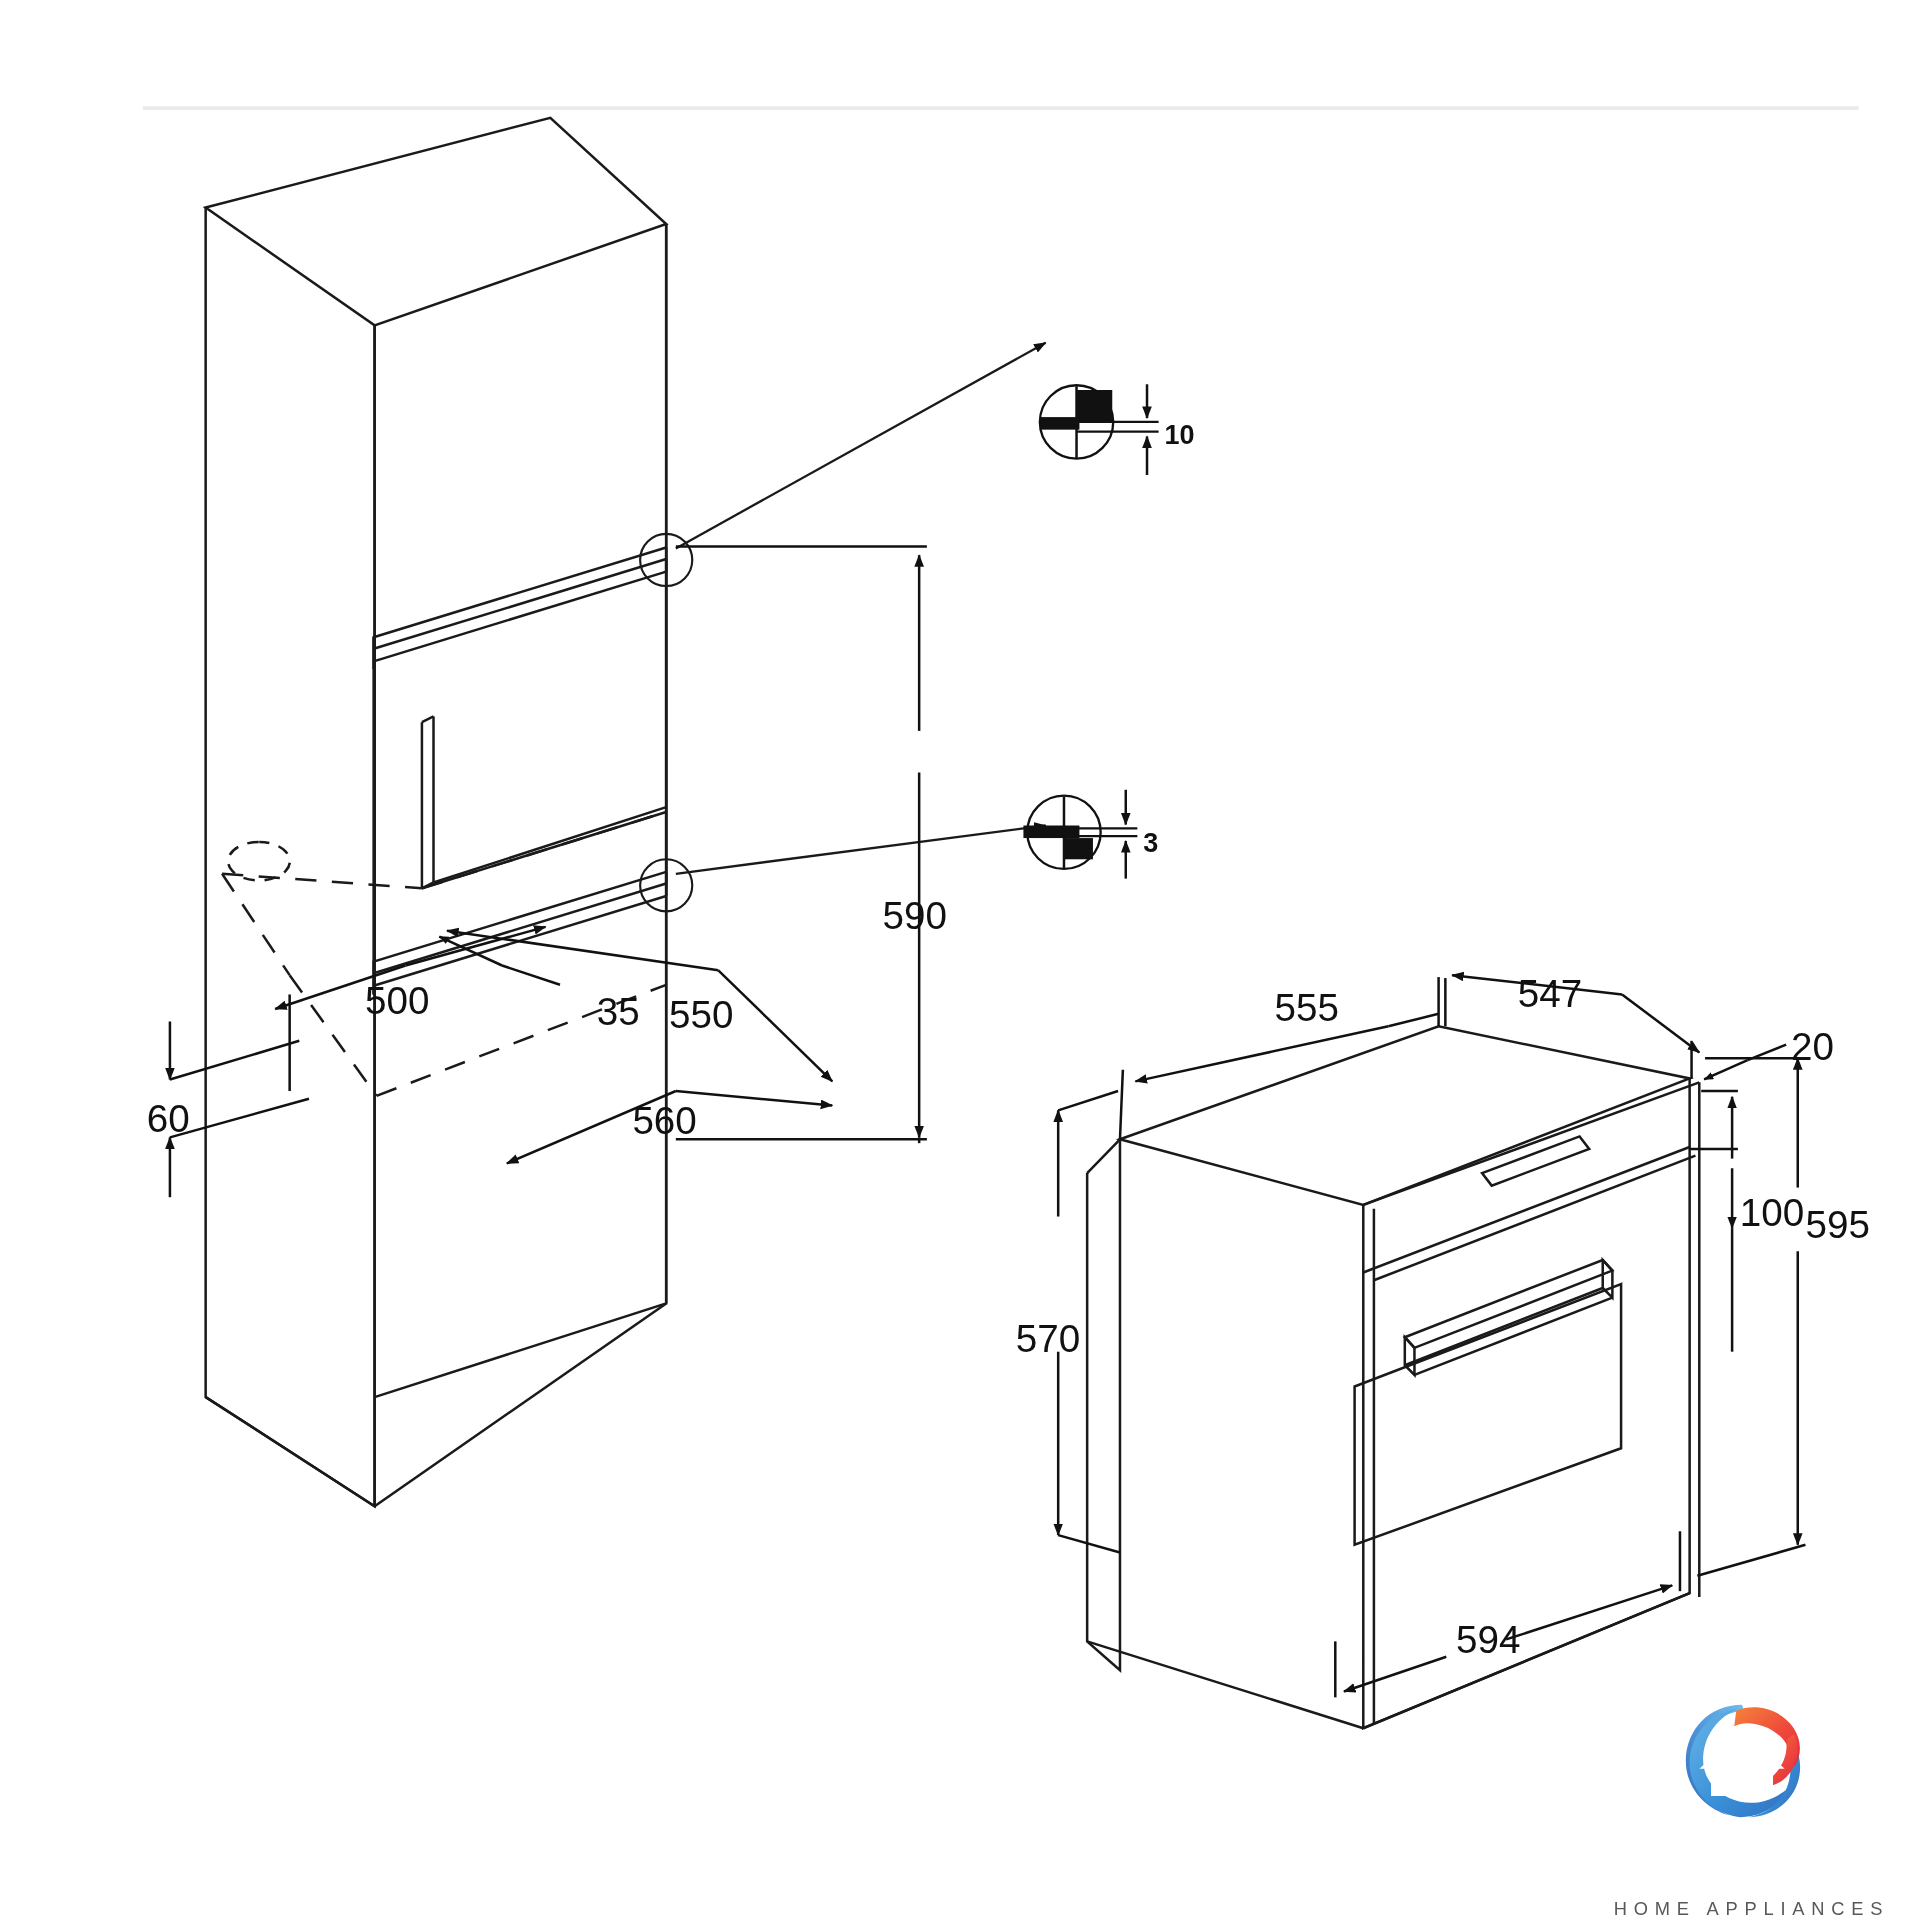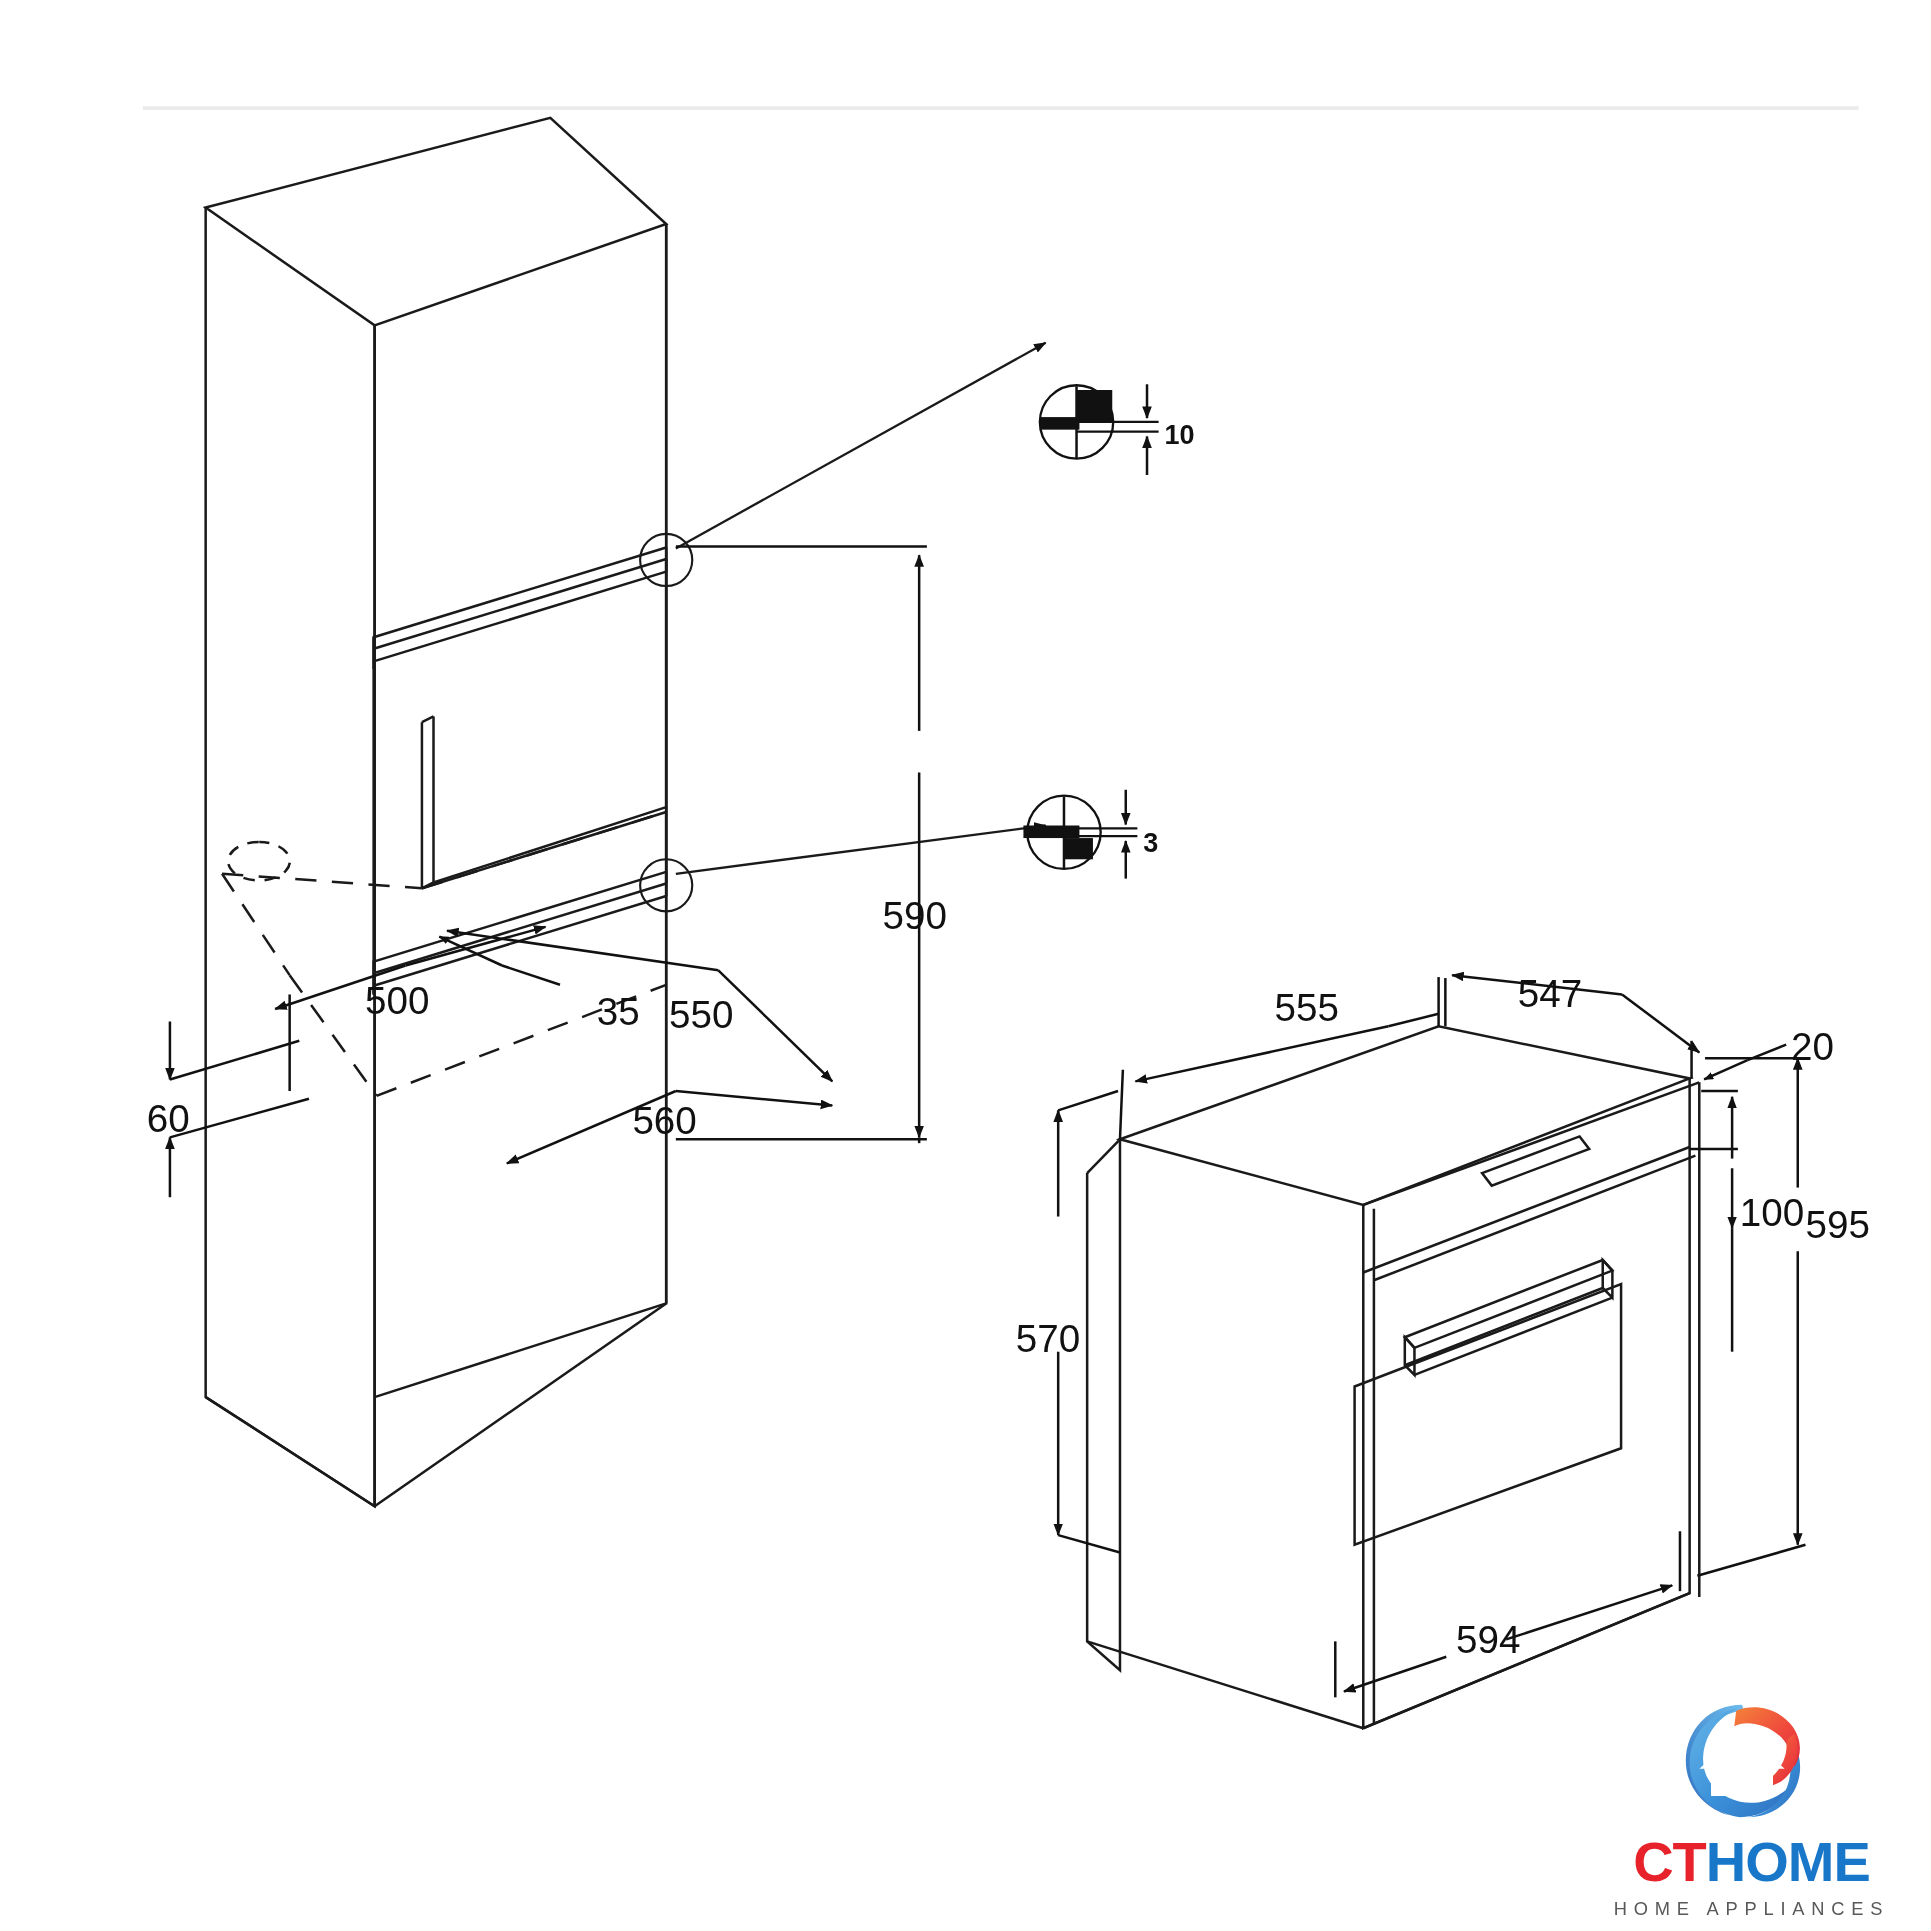--- a/index.html
+++ b/index.html
@@ -306,20 +306,17 @@
       <path d="M64,6 C30,6 6,32 6,64 C6,90 24,112 50,120 C28,108 16,88 16,66 C16,36 38,14 66,12 Z" fill="url(#gblue2)"></path>
       <path d="M60,10 C30,14 10,38 10,66 C10,94 32,118 62,122 C86,122 106,108 116,88 C100,104 80,110 62,106 C36,100 22,80 24,58 C26,36 40,18 60,10 Z" fill="url(#gblue)"></path>
 
       <path d="M96,24 C114,36 124,52 124,70 C124,100 100,122 70,122 C96,118 114,98 114,72 C114,52 108,36 96,24 Z" fill="url(#gblue)"></path>
 
       <path d="M58,12 C78,4 102,10 116,28 C126,42 126,58 118,70 C116,50 104,34 86,28 C74,24 64,24 56,28 Z" fill="url(#gred)"></path>
       <path d="M118,36 C124,50 122,66 112,78 C104,88 92,92 80,90 C98,82 110,66 110,48 C110,44 110,40 118,36 Z" fill="url(#gred)"></path>
 
       <path d="M64,32 L108,72 L96,72 L96,100 L76,100 L76,80 L64,80 L64,100 L32,100 L32,72 L20,72 Z" fill="#ffffff"></path>
     </svg>
-    <div class="logo-wordmark">
-      <span class="logo-ct">CT</span><span class="logo-home">HOME</span>
-    </div>
     <div class="logo-tagline">HOME APPLIANCES</div>
   </div>
 
 </div>
 
 
 </body></html>

